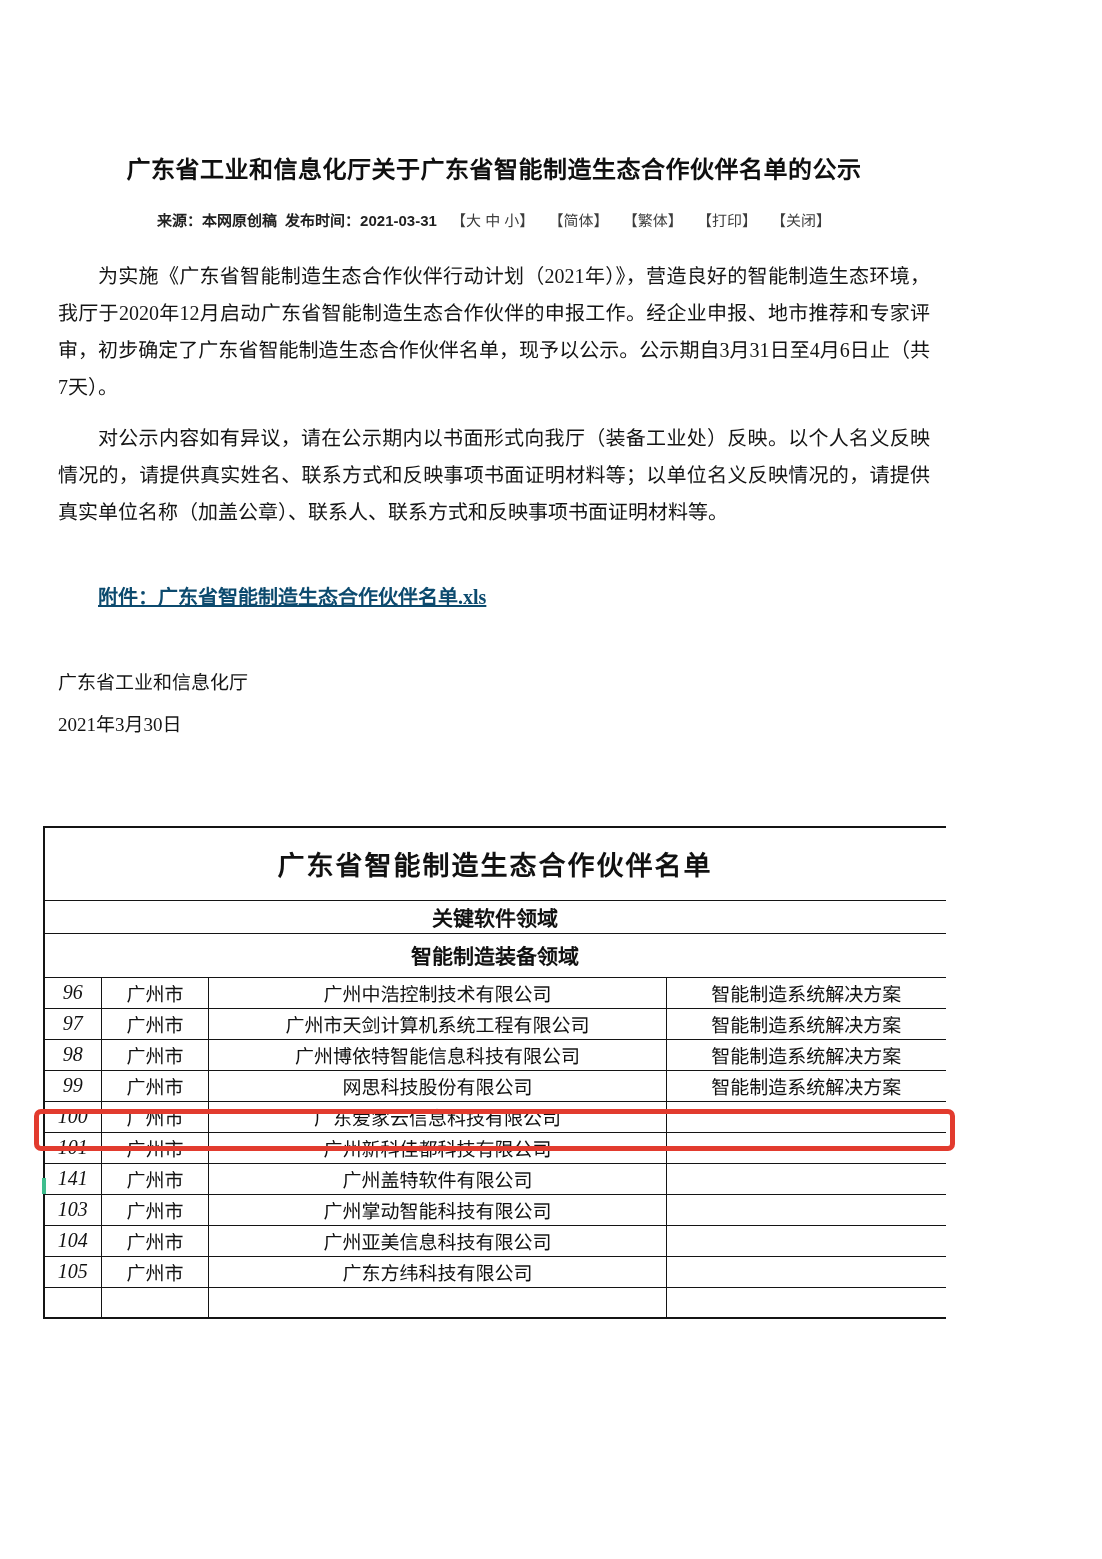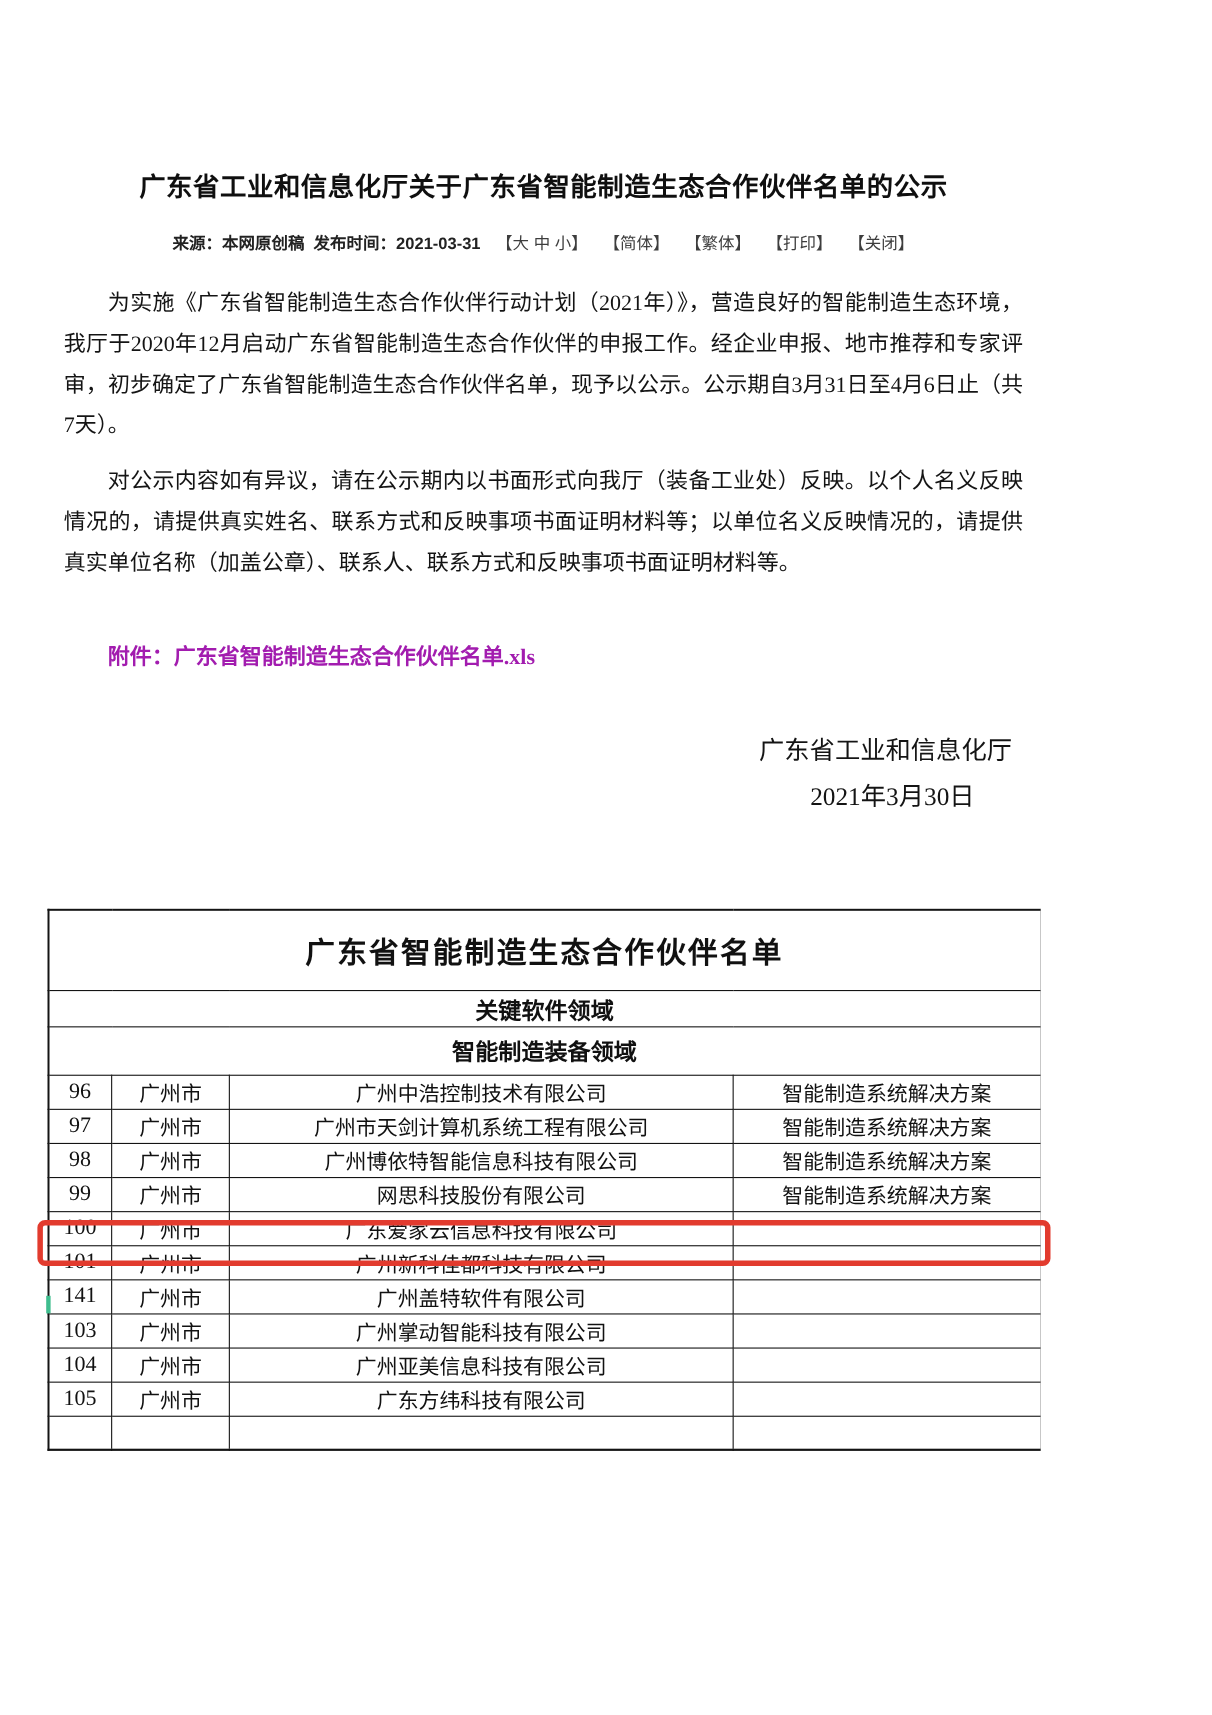--- a/index.html
+++ b/index.html
@@ -40,28 +40,29 @@
     text-indent: 2em;
     color: #141414;
   }
   .attachment-line {
     margin-top: 50px;
     font-size: 20px;
     text-indent: 2em;
   }
   .attachment-link {
     font-weight: 700;
-    color: #a21caf;
+    text-decoration: underline;
+    color: #0c4a6e;
     cursor: pointer;
   }
   .signature {
     margin-top: 52px;
-    text-align: right;
+    text-align: left;
     padding-right: 10px;
-    font-size: 23px; line-height: 42px;
+    font-size: 19px; line-height: 42px;
     color: #141414;
   }
   .signature .sig-date { padding-right: 34px; }
 
   
   .table-wrap {
     position: relative;
     width: 903px;
     margin: 80px auto 0 auto;
   }
@@ -93,21 +94,21 @@
   }
   .row-head th {
     height: 46px;
     font-size: 21px; font-weight: 700;
     border-bottom: 2px solid #141414;
   }
   .row-sec td { font-size: 21px; font-weight: 700; }
   .row-sec.sec-0 td { height: 44px; }
   .row-sec.sec-1 td { height: 33px; }
   .row-data td { height: 31px; font-size: 19px; }
-  .row-data td.num { font-size: 20px; }
+  .row-data td.num { font-size: 20px; font-style: italic; }
 
   .row-partial td { height: 31px; vertical-align: top; }
 
   
   .highlight-box {
     position: absolute;
     left: -9px; right: -9px;
     top: 283px; height: 42px;
     border: 5px solid var(--hl, #e23b2e);
     border-radius: 7px;

